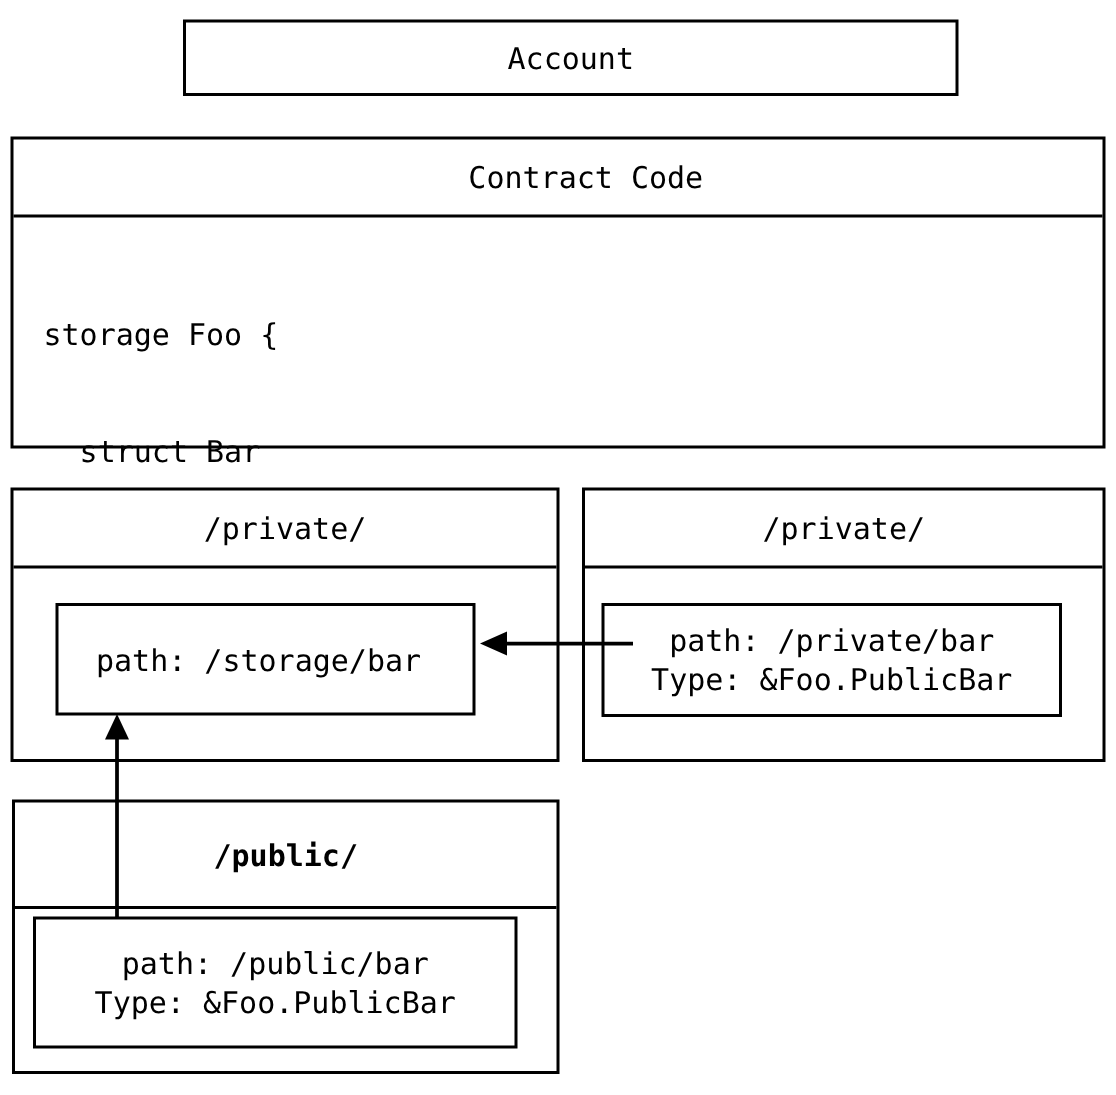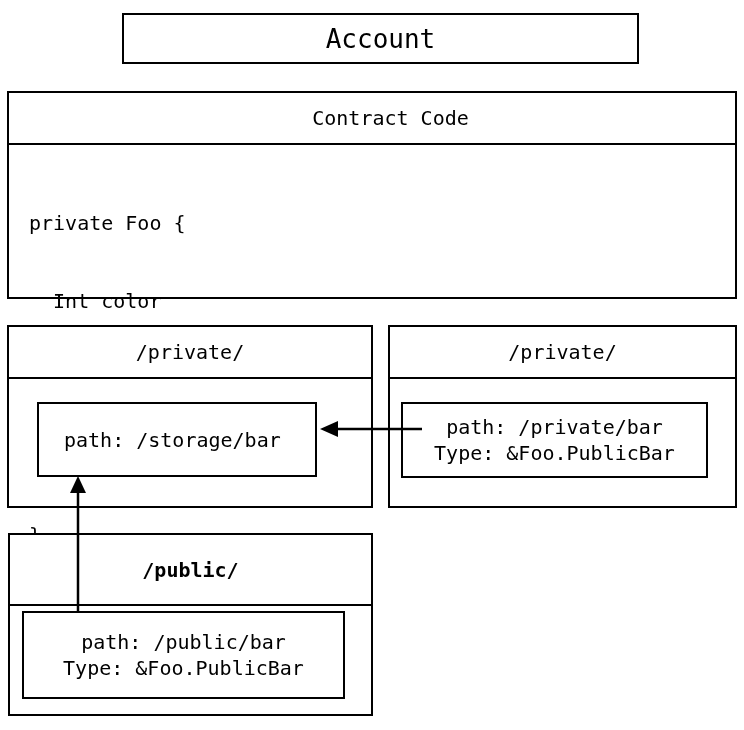--- a/index.html
+++ b/index.html
@@ -25,21 +25,21 @@
     border-bottom: 2.5px solid #000000;
     font-size: 20px;
     white-space: pre;
   }
   .single-label {
     display: flex;
     align-items: center;
     justify-content: center;
     width: 100%;
     height: 100%;
-    font-size: 26px;
+    font-size: 20px;
     white-space: pre;
   }
   .code {
     font-size: 20px;
     line-height: 26px;
     white-space: pre;
     padding: 13px 0 0 20px;
   }
   .slot {
     position: absolute;
@@ -82,22 +82,21 @@
 
 <div class="page">
 
   <div class="box" id="account-box">
     <div class="single-label">Account</div>
   </div>
 
   <div class="box" id="contract-box">
     <div class="box-header">Contract Code</div>
     <div class="code">
-      <div>private Foo {</div>
-      <div>  Int color</div>
+      <div>storage Foo {</div>
       <div>  struct Bar</div>
       <div>  struct interface PublicBar</div>
       <div>}</div>
     </div>
   </div>
 
   <div class="box" id="storage-box">
     <div class="box-header">/private/</div>
   </div>
   <div class="slot align-left" id="storage-slot">

